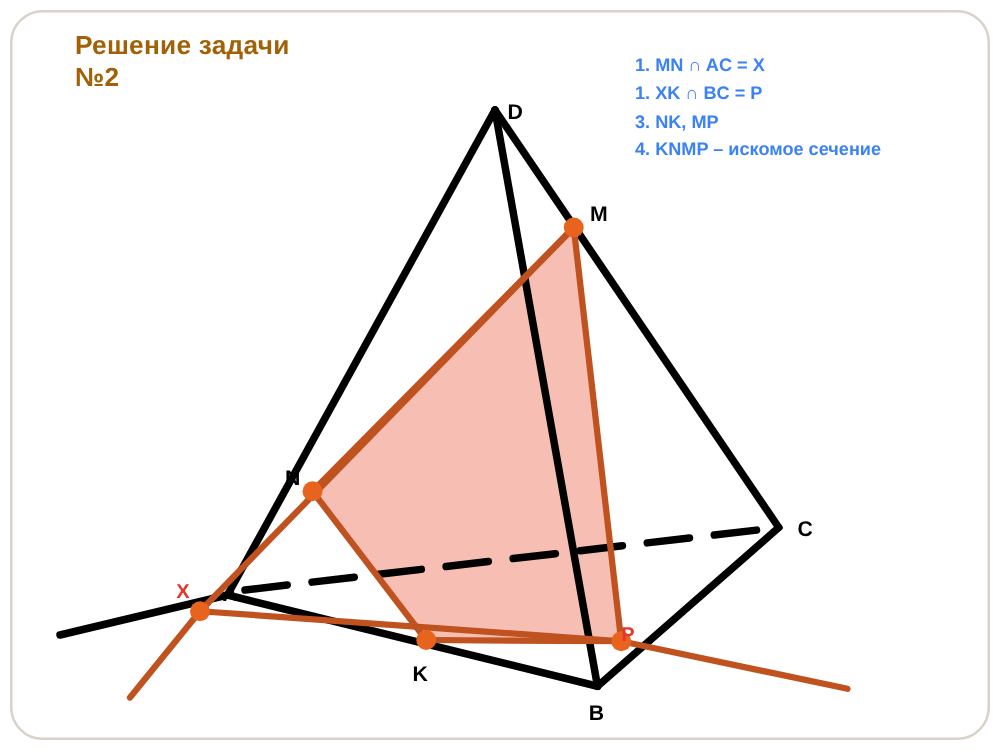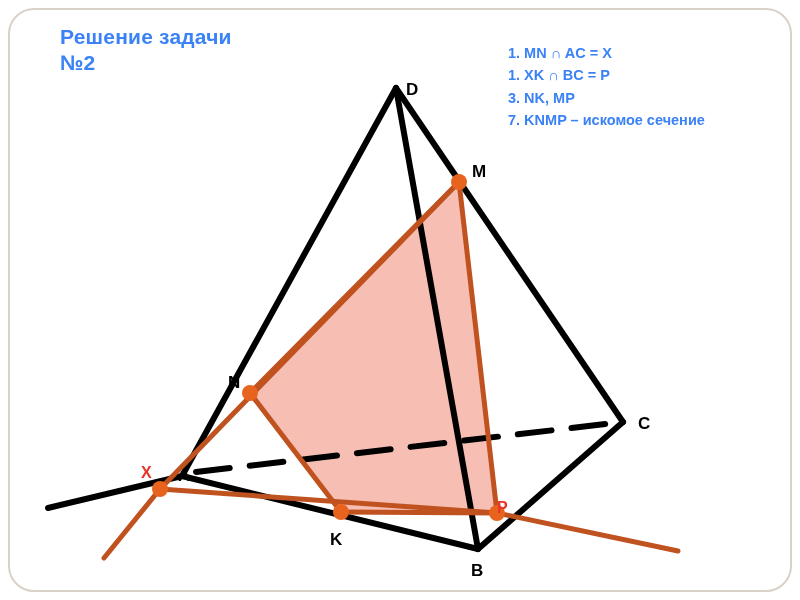--- a/index.html
+++ b/index.html
@@ -26,21 +26,21 @@
     border-radius: 26px;
     box-sizing: border-box;
     pointer-events: none;
   }
   #title {
     position: absolute;
     left: 60px;
     top: 24px;
     font-size: 21px;
     font-weight: bold;
-    color: #3b82f6;
+    color: #a16207;
     line-height: 1.25;
     white-space: pre-line;
     letter-spacing: 0.2px;
   }
   #steps {
     position: absolute;
     left: 508px;
     top: 42px;
     font-size: 14.5px;
     font-weight: bold;
@@ -77,21 +77,21 @@
 
   <div id="frame"></div>
 
   <div id="title">Решение задачи
 №2</div>
 
   <div id="steps">
     <div class="step">1. MN ∩ AC = X</div>
     <div class="step">1. XK ∩ BC = P</div>
     <div class="step">3. NK, MP</div>
-    <div class="step">7. KNMP – искомое сечение</div>
+    <div class="step">4. KNMP – искомое сечение</div>
   </div>
 
   <svg id="figure" viewBox="0 0 800 600" xmlns="http://www.w3.org/2000/svg">
 
     <polygon points="341,512 250,393 459,182 497,513" fill="#f6b3a6" fill-opacity="0.85" stroke="none"></polygon>
 
     <line x1="196" y1="472" x2="623" y2="422" stroke="#000000" stroke-width="6" stroke-linecap="round" stroke-dasharray="34 20"></line>
 
     <line x1="396" y1="88" x2="182" y2="476" stroke="#000000" stroke-width="6" stroke-linecap="round"></line>
     <line x1="396" y1="88" x2="478" y2="549" stroke="#000000" stroke-width="6" stroke-linecap="round"></line>

